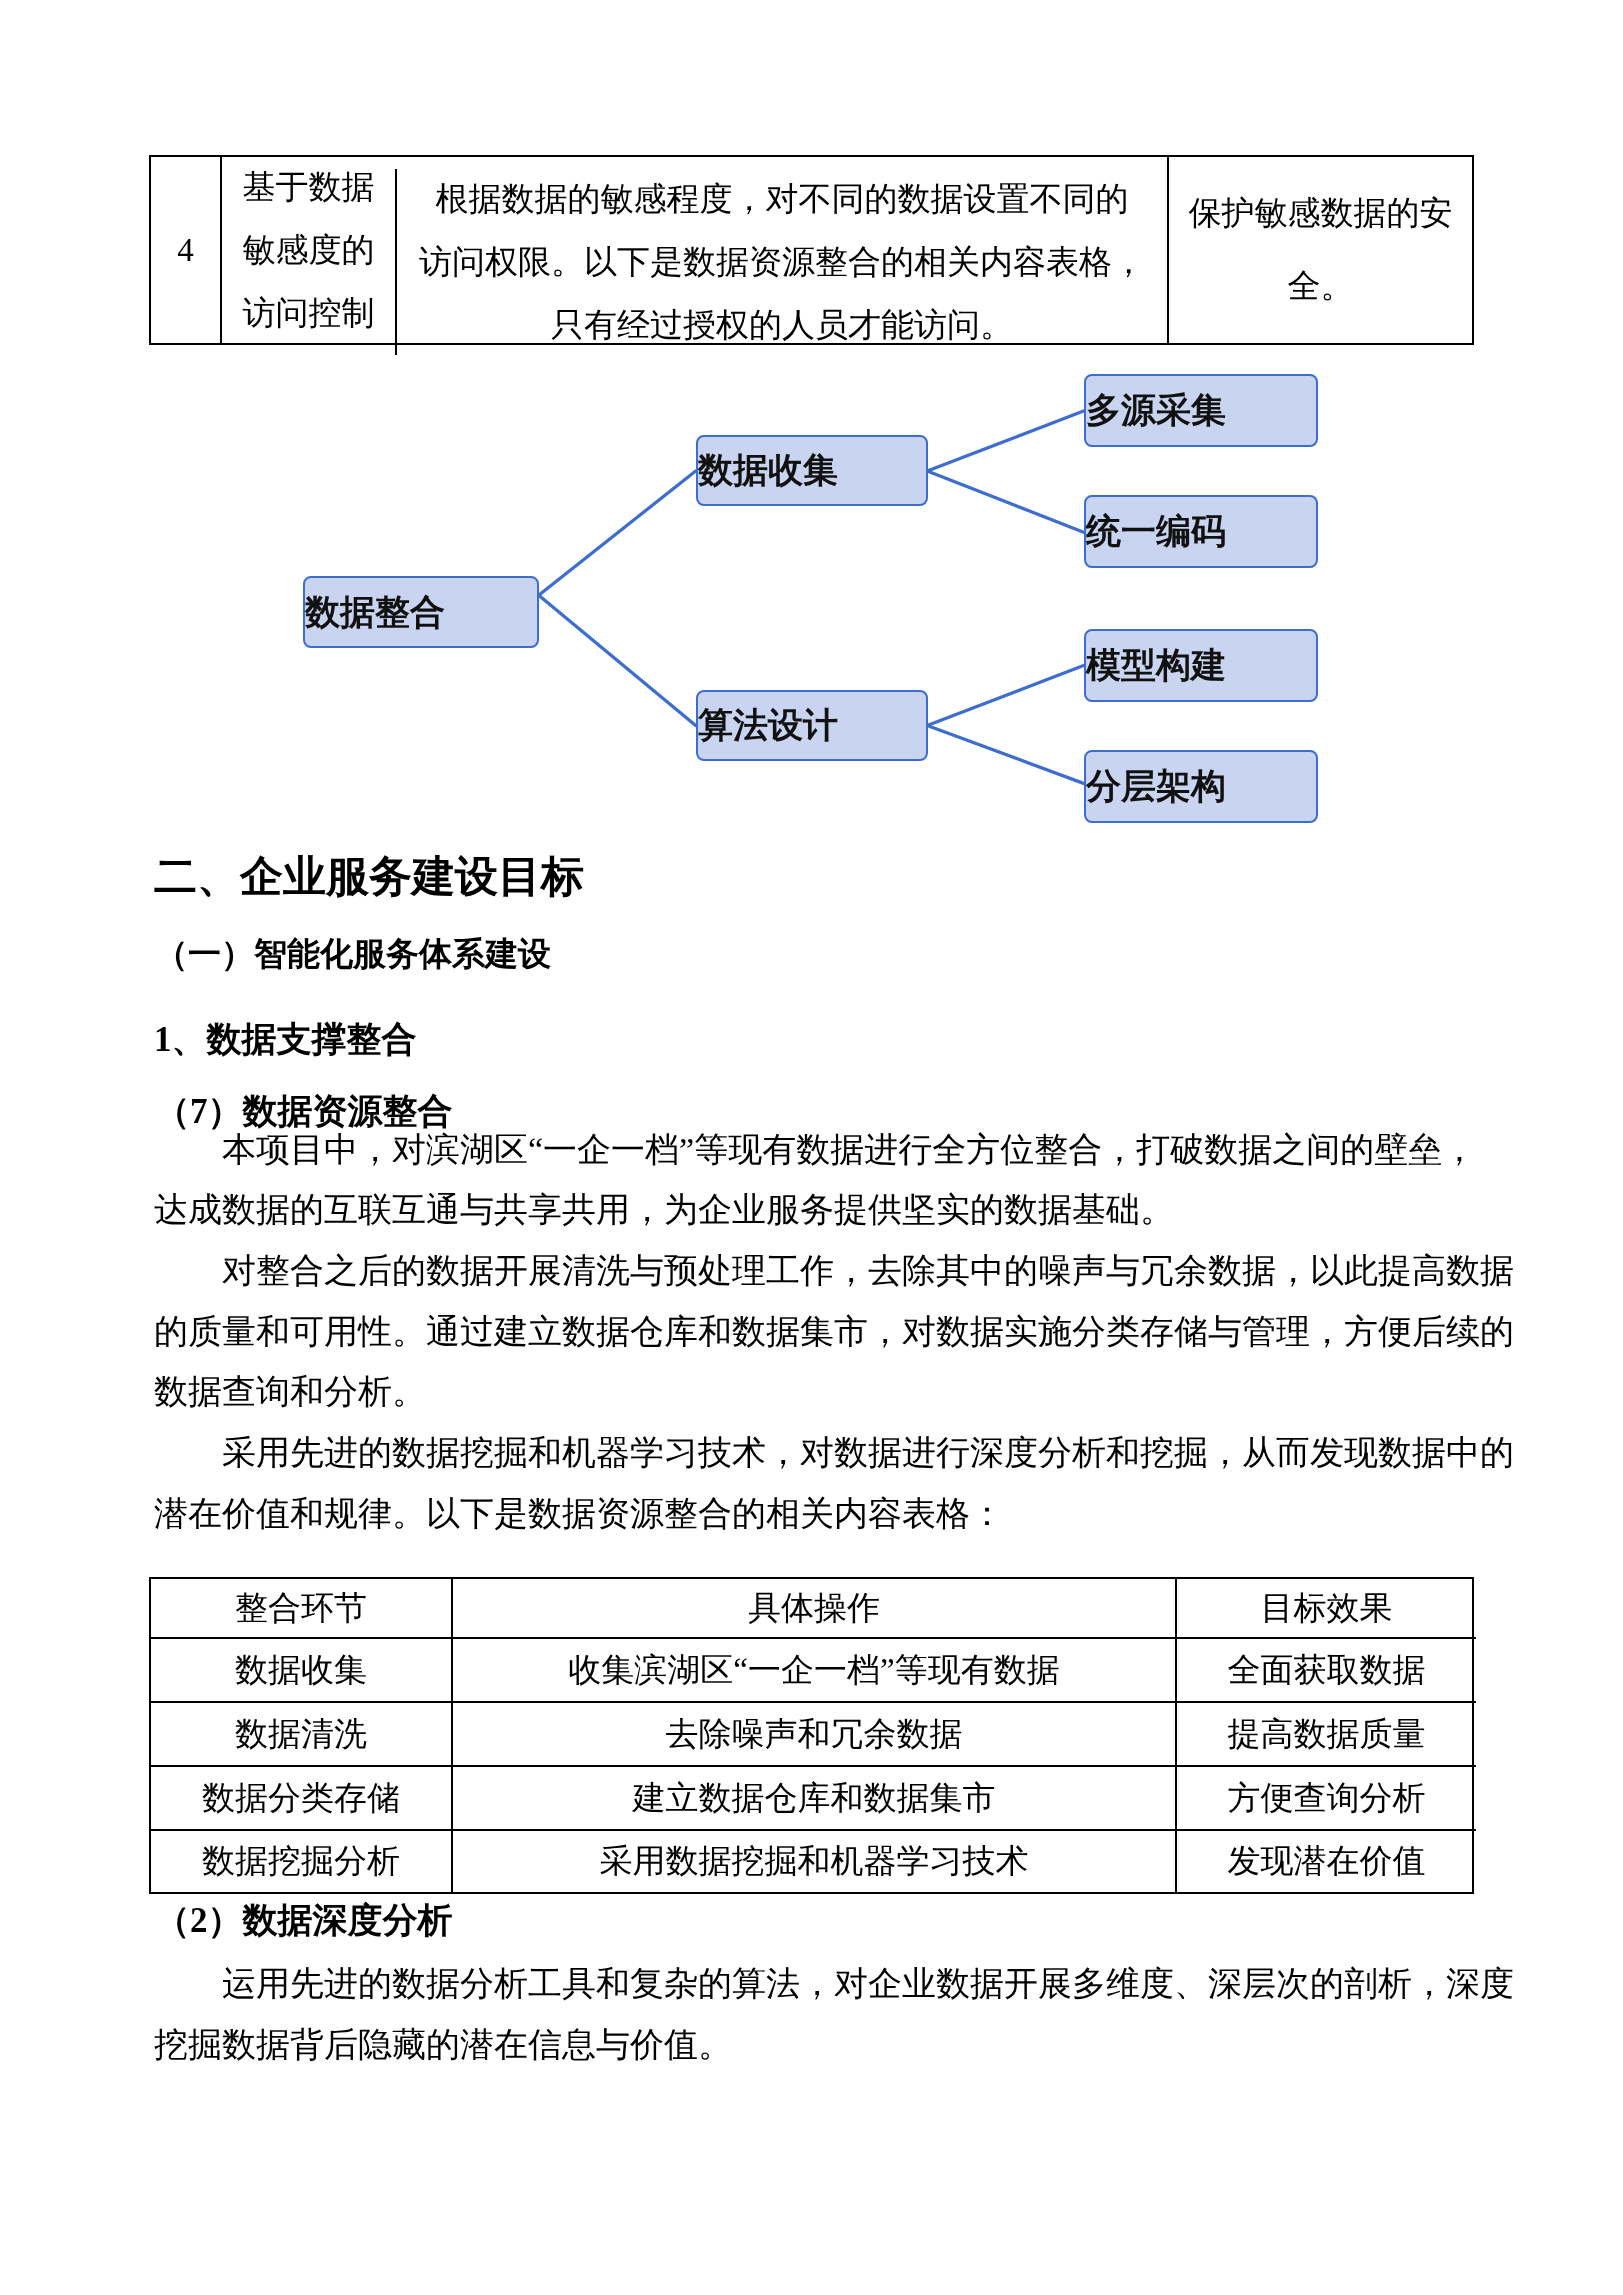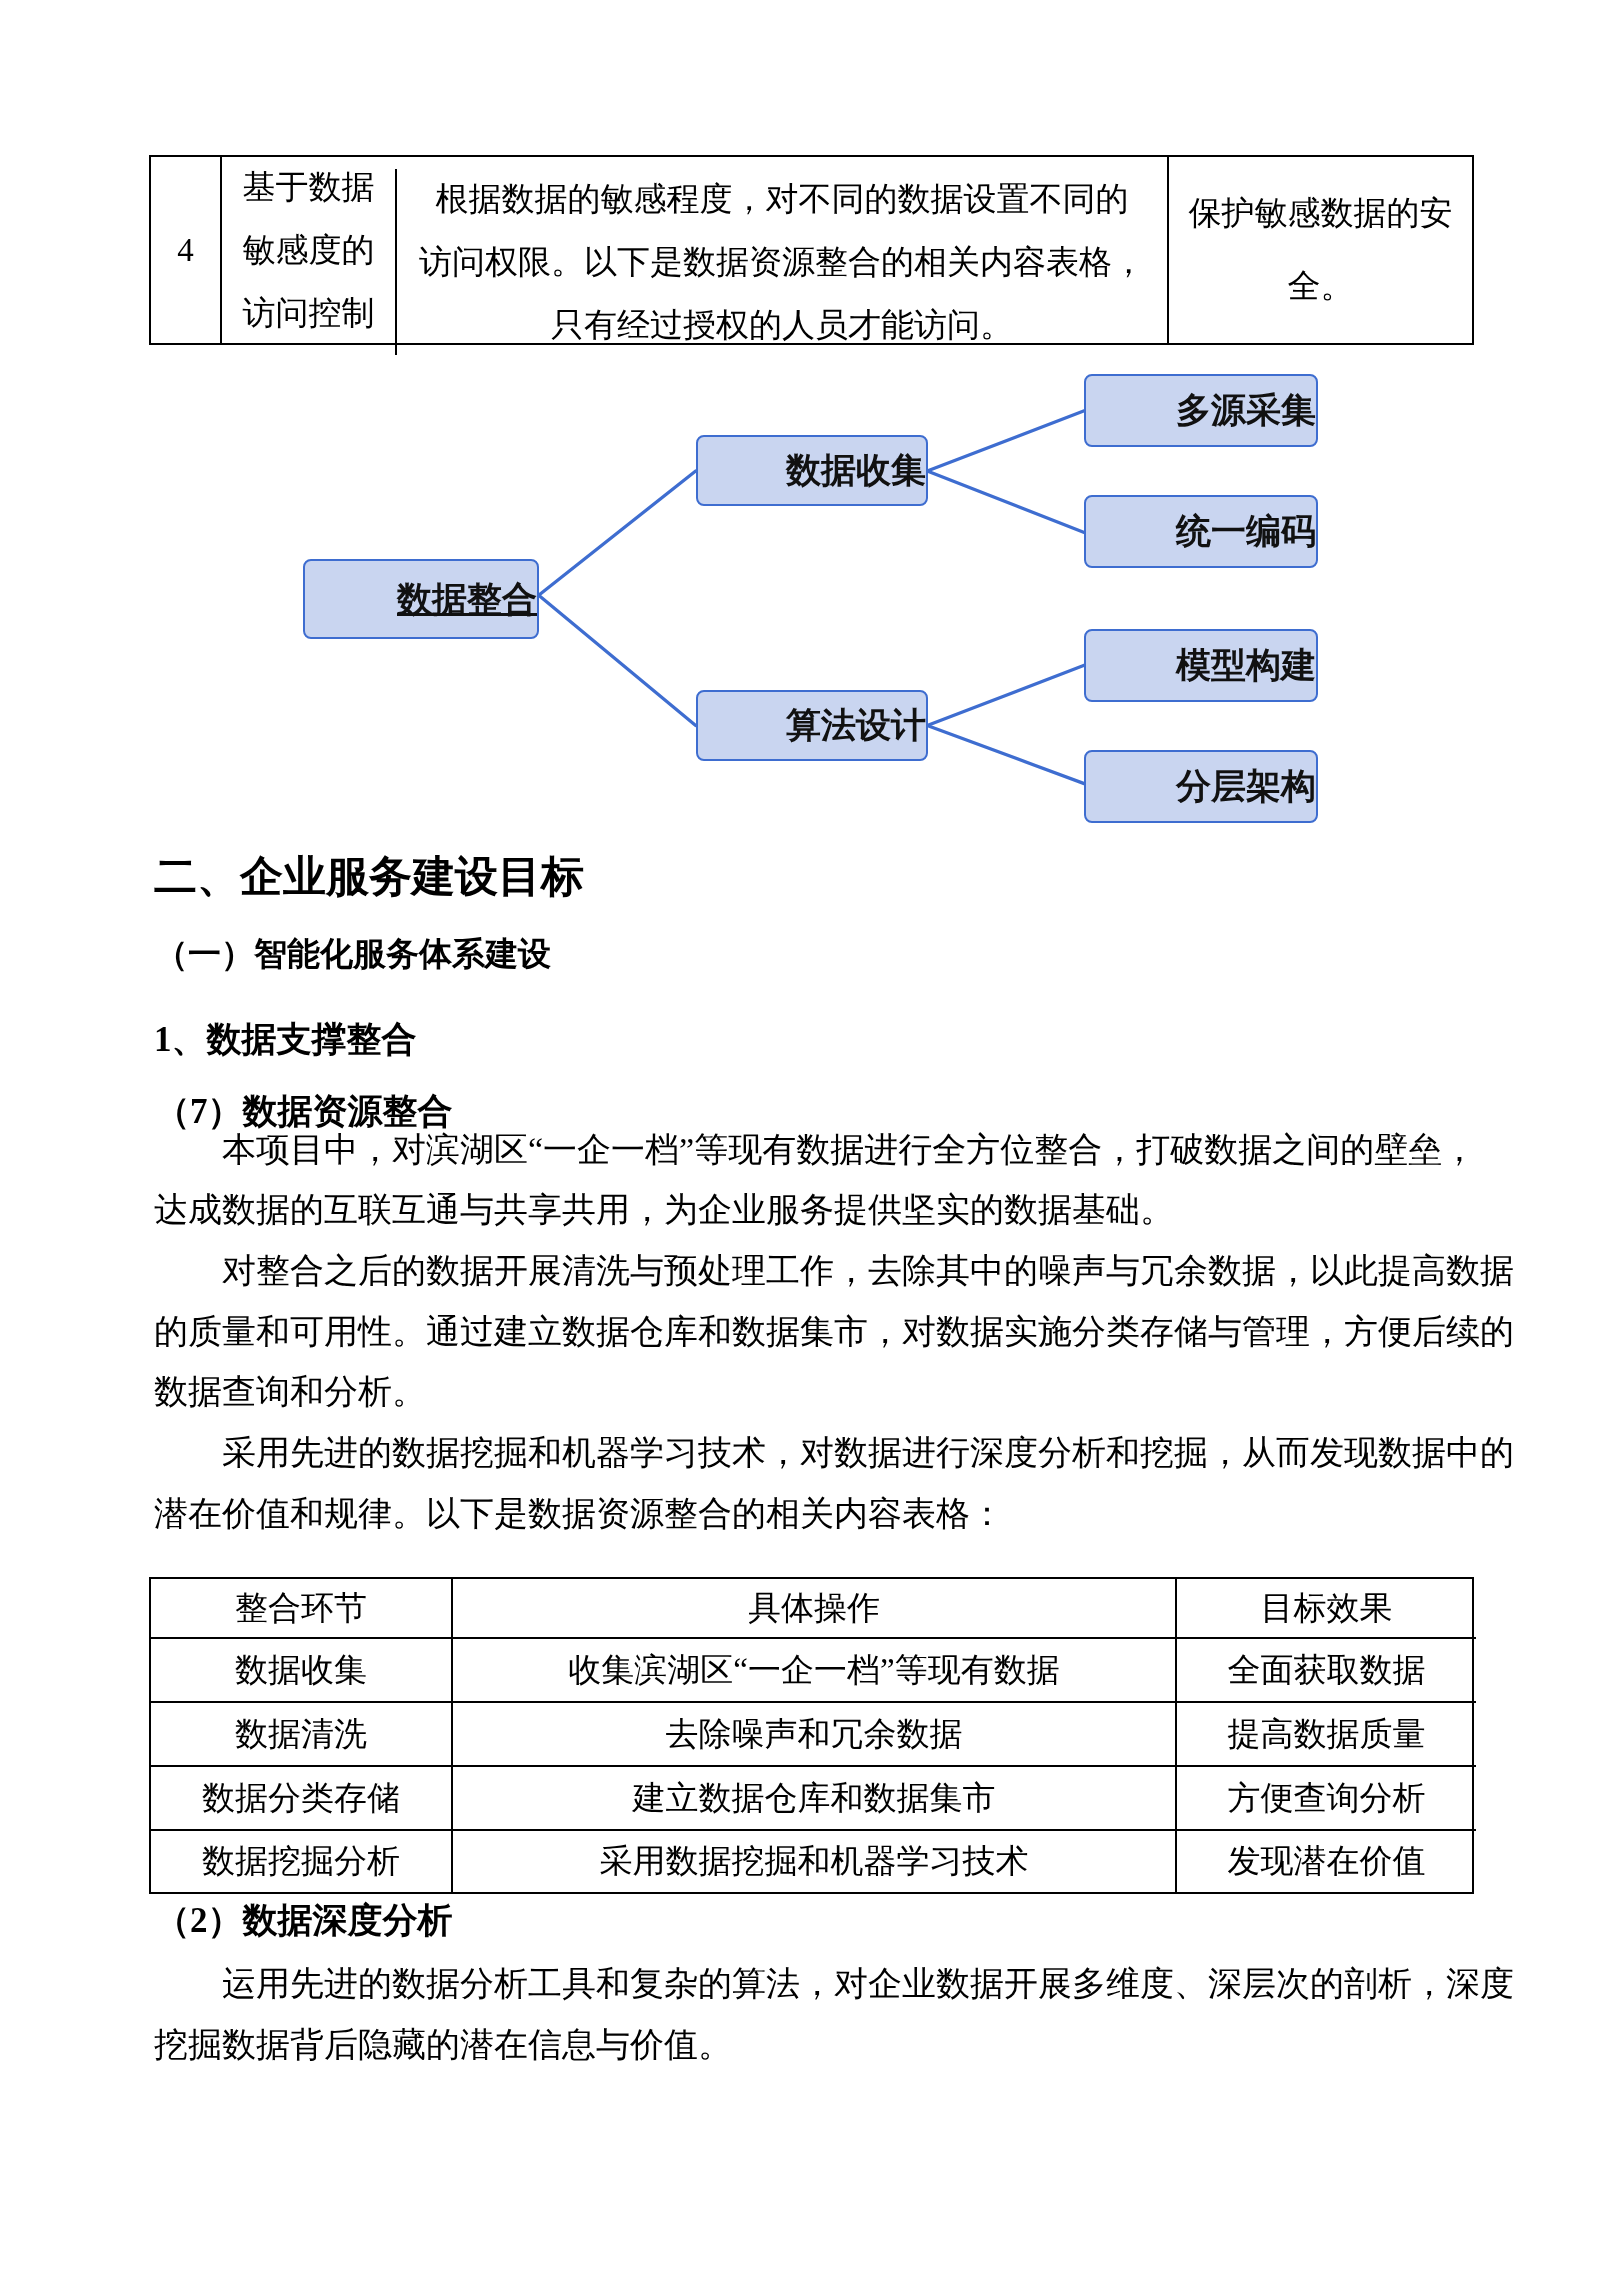--- a/index.html
+++ b/index.html
@@ -34,24 +34,24 @@
   .tt-c3{width:774px;line-height:63px;margin-top:12px;}
   .tt-c4{width:306px;line-height:73px;}
   
   .diagram-svg{position:absolute;left:262px;top:353px;width:1112px;height:478px;}
   .diagram-svg line{stroke:var(--accent);stroke-width:5;stroke-linecap:round;fill:none;}
   .node{
     position:absolute;box-sizing:border-box;
     background:var(--box-fill);
     border:2.6px solid var(--accent);
     border-radius:7.9px;
-    display:flex;align-items:center;justify-content:flex-end;
+    display:flex;align-items:center;justify-content:flex-start;
     font-size:35px;font-weight:bold;color:#111;
   }
-  .node-root{left:303px;top:559px;width:236px;height:80px;text-decoration:underline;}
+  .node-root{left:303px;top:576px;width:236px;height:72px;}
   .node-collect{left:696px;top:435px;width:232px;height:71px;}
   .node-algo{left:696px;top:690px;width:232px;height:71px;}
   .node-multi{left:1084px;top:374px;width:234px;height:73px;}
   .node-encode{left:1084px;top:495px;width:234px;height:73px;}
   .node-model{left:1084px;top:629px;width:234px;height:73px;}
   .node-layer{left:1084px;top:750px;width:234px;height:73px;}
   
   .data-table{
     position:absolute;left:149px;top:1577px;width:1325px;height:317px;
     border:2.6px solid #000;box-sizing:border-box;

